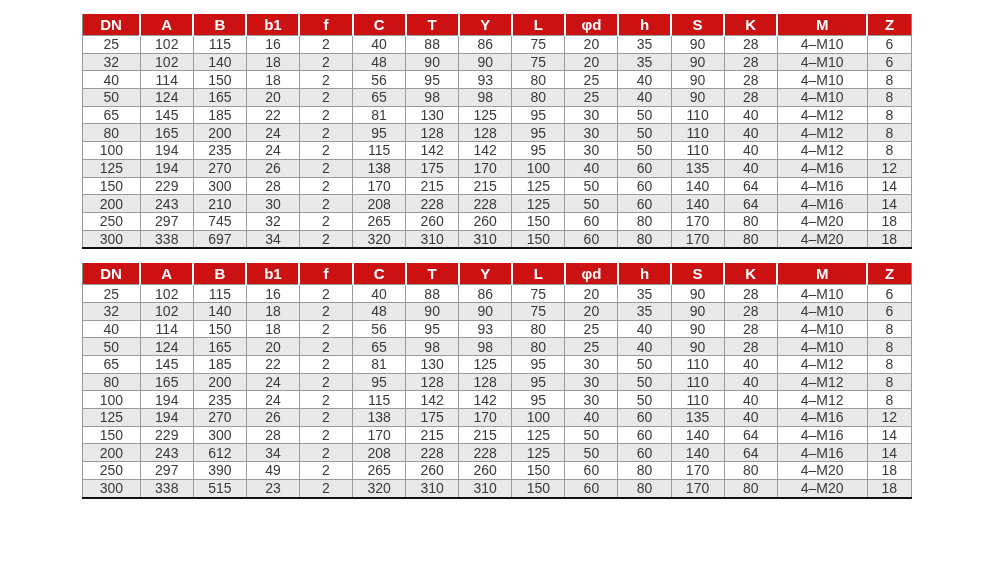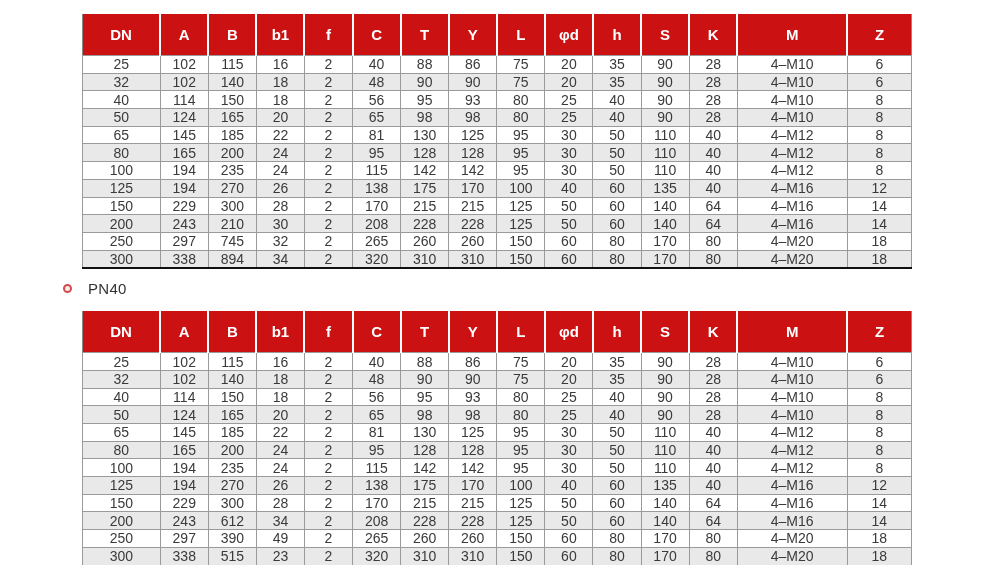--- a/index.html
+++ b/index.html
@@ -43,21 +43,21 @@
     border-left: 1px solid #8a8a8a;
     border-right: 1px solid #8a8a8a;
     border-bottom: 2px solid #111111;
   }
   table.spec-table thead th {
     background: #cb1112;
     color: #ffffff;
     font-weight: bold;
     font-size: 15px;
     height: 14px;
-    padding: 12px;
+    padding: 2px;
     text-align: center;
     border-left: 2px solid #ffffff;
   }
   table.spec-table thead th:first-child { border-left: none; }
   table.spec-table tbody td {
     height: 16.7px;
     padding: 0;
     font-size: 14px;
     color: #3a3a3a;
     text-align: center;
@@ -278,43 +278,39 @@
           <td>60</td>
           <td>80</td>
           <td>170</td>
           <td>80</td>
           <td>4–M20</td>
           <td>18</td>
         </tr>
         <tr>
           <td>300</td>
           <td>338</td>
-          <td>894</td>
+          <td>697</td>
           <td>34</td>
           <td>2</td>
           <td>320</td>
           <td>310</td>
           <td>310</td>
           <td>150</td>
           <td>60</td>
           <td>80</td>
           <td>170</td>
           <td>80</td>
           <td>4–M20</td>
           <td>18</td>
         </tr>
       </tbody>
   </table>
 </div>
 
 <div class="section">
-  <div class="section-header second">
-    <span class="bullet"></span>
-    <span class="section-title">PN40</span>
-  </div>
   <table class="spec-table">
     <thead>
       <tr>
           <th>DN</th>
           <th>A</th>
           <th>B</th>
           <th>b1</th>
           <th>f</th>
           <th>C</th>
           <th>T</th>

